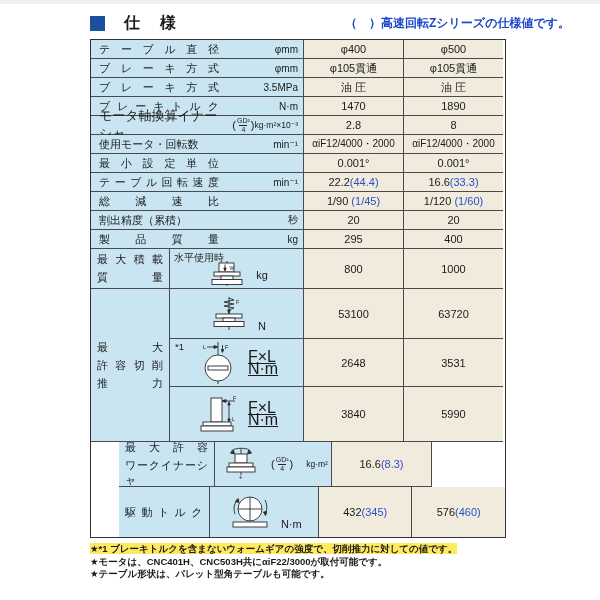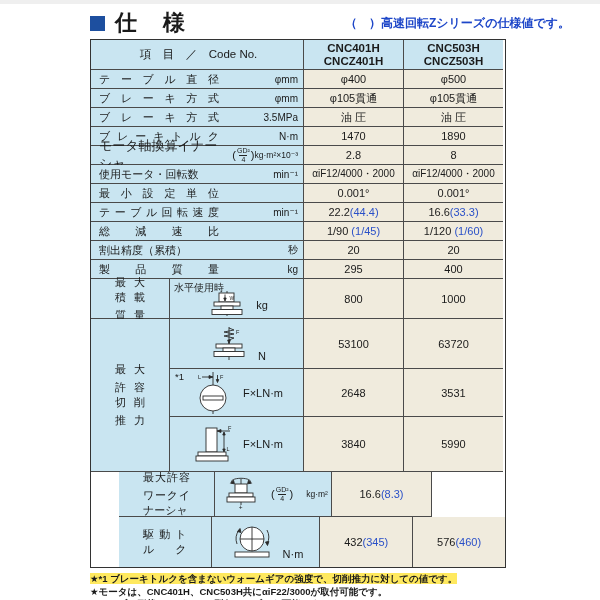--- a/index.html
+++ b/index.html
@@ -3,50 +3,50 @@
 <meta charset="utf-8">
 <style>
   html,body{margin:0;padding:0;}
   .page{width:600px;height:600px;position:relative;background:#fff;overflow:hidden;
         font-family:"Liberation Sans","DejaVu Sans",sans-serif;color:#1a1a1a;}
   .topband{height:4px;background:#efefef;}
   .wrap{margin-left:90px;width:480px;}
   
   .tb{display:flex;align-items:center;height:24px;margin:7px 0 4px 0;}
   .sq{width:15px;height:15px;background:var(--title-square,#1d4f9f);flex:none;}
-  .ttl{font-size:22px;font-weight:bold;margin-left:10px;letter-spacing:2px;white-space:pre;}
+  .ttl{font-size:16px;font-weight:bold;margin-left:19px;letter-spacing:2px;white-space:pre;}
   .note{margin-left:auto;font-size:12px;font-weight:bold;color:var(--note-blue,#1d46c8);white-space:pre;}
   
   .spec{width:414px;border:1.4px solid #333;display:flex;flex-direction:column;}
   .r{display:flex;}
   .c{box-sizing:border-box;border-right:1px solid #4a4a4a;border-bottom:1px solid #4a4a4a;
      background:var(--cell-blue,#c9e5f1);}
   .v{background:var(--cell-cream,#f0ebdd);width:100px;display:flex;align-items:center;
      justify-content:center;font-size:11px;white-space:pre;}
   .v.last{width:99px;border-right:none;}
   .vp{color:var(--accent-blue,#2a50c8);}
   .item{width:213px;display:flex;align-items:center;padding:0 5px 0 8px;}
   .lbl{font-size:11px;}
   .jl{display:inline-block;width:120px;text-align:justify;text-align-last:justify;}
   .sm{font-size:13px;}
   .unit{margin-left:auto;font-size:10px;white-space:nowrap;padding-left:3px;display:flex;align-items:center;}
   .u8{font-size:8.5px;}
   .hr{height:30px;}
   .hitem{justify-content:center;font-size:11.5px;white-space:pre;}
   .hv{flex-direction:column;background:var(--cell-blue,#c9e5f1);font-weight:bold;line-height:13px;font-size:11.5px;}
   .h19{height:19px;}
-  .glab{width:79px;display:flex;flex-direction:column;justify-content:center;padding:0 24px;gap:3px;}
+  .glab{width:79px;display:flex;flex-direction:column;justify-content:center;padding:0 6px;gap:3px;}
   .gl{display:block;text-align:justify;text-align-last:justify;font-size:11px;}
   .icel{width:134px;position:relative;display:flex;align-items:center;justify-content:center;gap:7px;}
   .glab2{width:96px;margin-left:28px;}
   .icel2{width:117px;}
   .col{display:flex;flex-direction:column;}
   .subtag{position:absolute;top:2px;left:4px;font-size:10px;}
   .mark{position:absolute;top:2px;left:5px;font-size:9.5px;}
-  .u2{display:flex;flex-direction:row;font-size:11px;line-height:12px;}
+  .u2{display:flex;flex-direction:column;font-size:16px;line-height:12px;text-decoration:underline;}
   .nb{border-bottom:none;}
   
   .frac{display:inline-flex;flex-direction:column;align-items:center;font-size:7px;line-height:1.1;margin:0 1px;}
   .frac .dn{border-top:1px solid #222;padding:0 2px;}
   .par{font-size:11px;}
   
   .fns{margin-top:5px;}
   .fn{font-size:9.5px;font-weight:bold;line-height:12.5px;white-space:nowrap;}
   .fn .hl{background:var(--highlight-yellow,#ffe95f);}
   svg{display:block;}
@@ -62,31 +62,20 @@
   <div class="wrap">
 
     <div class="tb">
       <span class="sq"></span>
       <span class="ttl">仕　様</span>
       <span class="note">（　）高速回転Zシリーズの仕様値です。</span>
     </div>
 
     <div class="spec">
 
-      <div class="r hr">
-        <div class="c item hitem">項　目　／　Code No.</div>
-        <div class="c v hv">
-          <span>CNC401H</span>
-          <span>CNCZ401H</span>
-        </div>
-        <div class="c v hv last">
-          <span>CNC503H</span>
-          <span>CNCZ503H</span>
-        </div>
-      </div>
 
       <div class="r h19">
         <div class="c item">
           <span class="lbl jl">テーブル直径</span>
           <span class="unit">φmm</span>
         </div>
         <div class="c v"><span>φ400</span></div>
         <div class="c v last"><span>φ500</span></div>
       </div>
       <div class="r h19">

